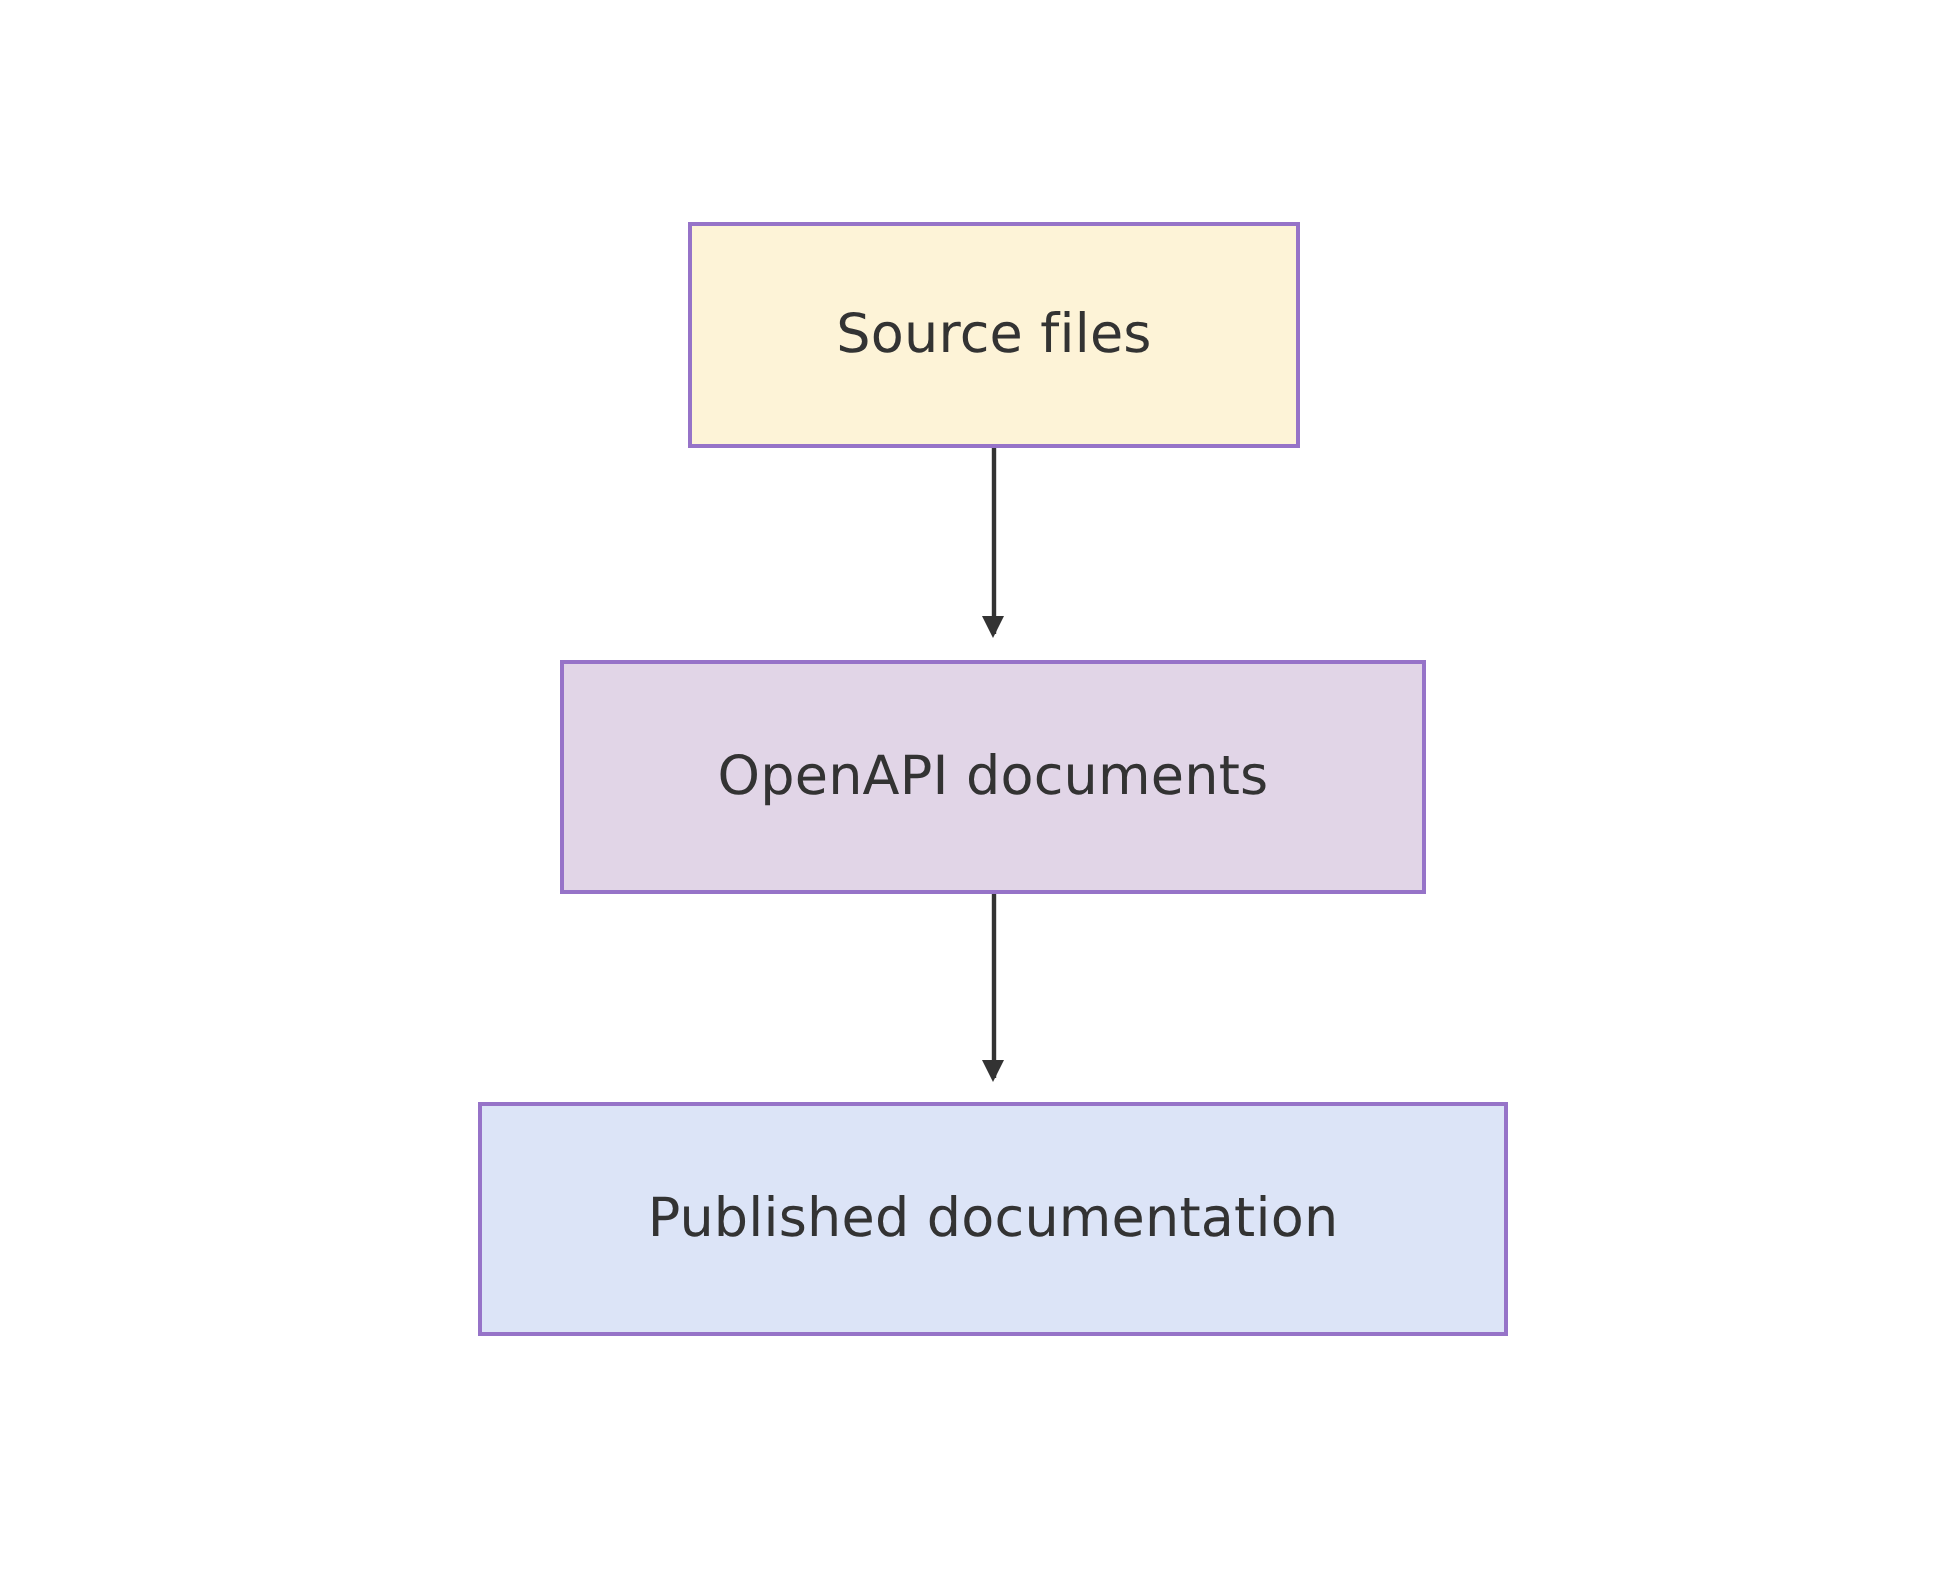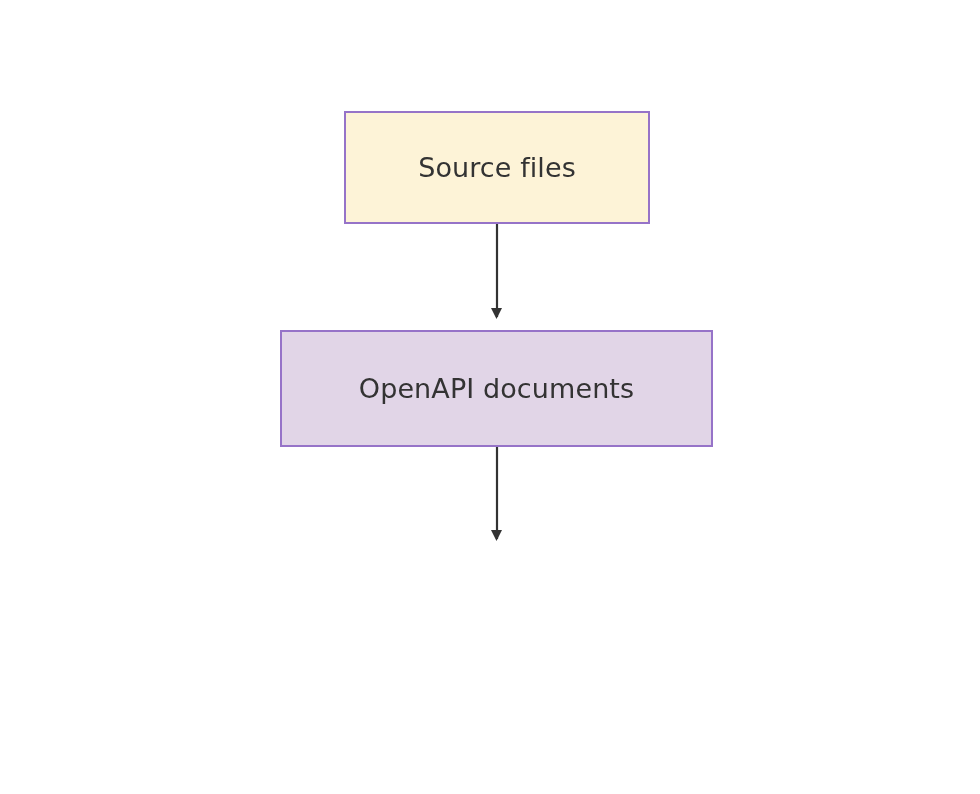--- a/index.html
+++ b/index.html
@@ -94,14 +94,17 @@
   </svg>
 
   <div class="node" id="node-source-files" style="background:#fdf3d7; border-color:#9673c8;">
     <span class="node-label">Source files</span>
   </div>
 
   <div class="node" id="node-openapi-documents" style="background:#e1d5e7; border-color:#9673c8;">
     <span class="node-label">OpenAPI documents</span>
   </div>
 
+  <div class="node" id="node-published-documentation" style="background:#dce4f7; border-color:#9673c8;">
+    <span class="node-label">Published documentation</span>
+  </div>
 
 </div>
 
 </body></html>

